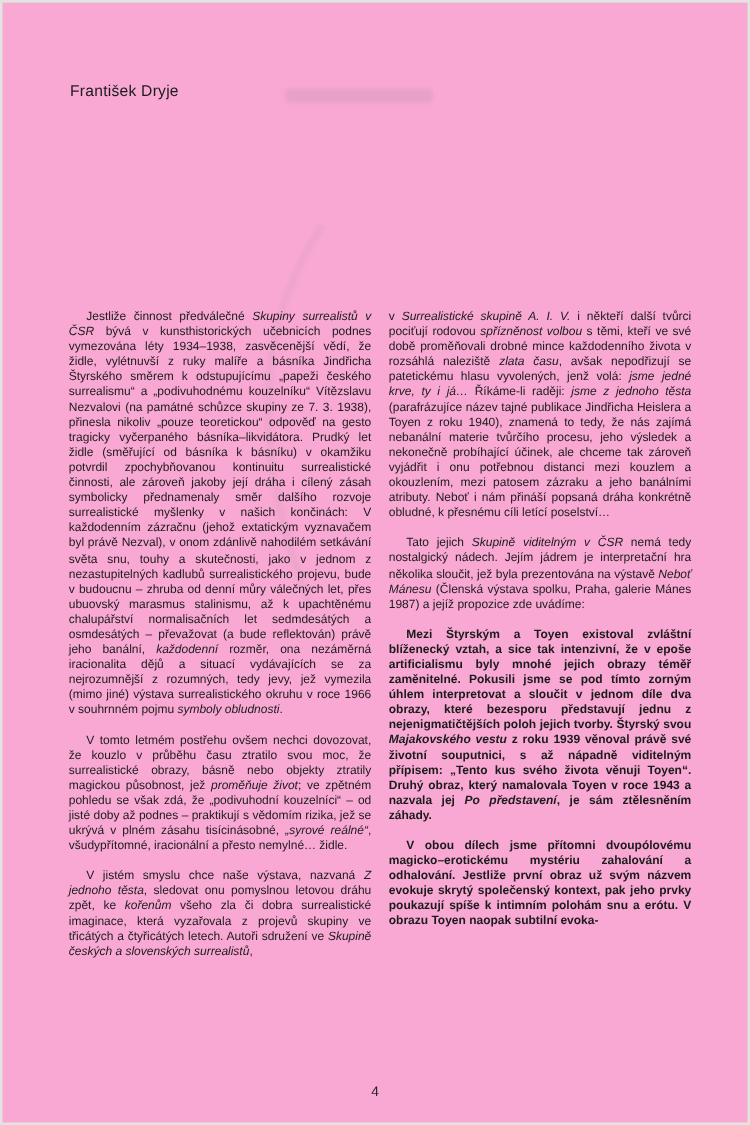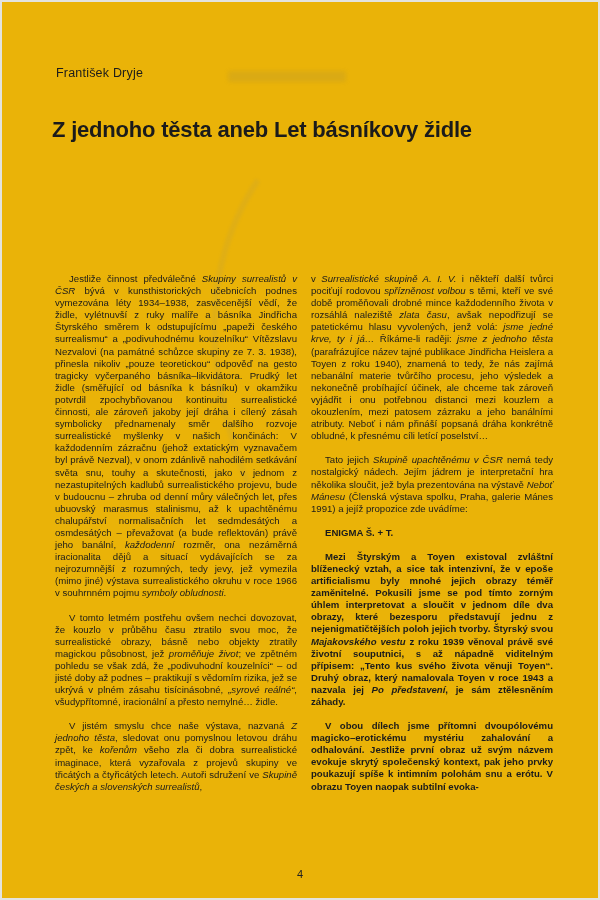--- a/index.html
+++ b/index.html
@@ -1,36 +1,36 @@
 <!DOCTYPE html>
 <html lang="cs"><head>
 <meta charset="utf-8">
 <style>
   html, body { margin: 0; padding: 0; background: #d9d9d5; }
   .page {
     position: relative;
     width: 600px; height: 900px;
     margin: 0 auto;
-    background: #eab308;
+    background: #f9a8d4;
     overflow: hidden;
     font-family: "Liberation Sans", sans-serif;
     color: #1b1b1b;
     box-shadow: inset 0 0 0 2px #e3e3df, inset 0 2px 0 #cfcfca;
   }
   .author {
     position: absolute; top: 66px; left: 56px;
     font-size: 12.5px; letter-spacing: 0.2px;
   }
   .title {
     position: absolute; top: 102px; left: 52px; width: 520px;
     font-size: 22px; font-weight: bold; letter-spacing: -0.2px;
     line-height: 26px;
   }
   .col {
-    position: absolute; top: 273px; width: 242px;
+    position: absolute; top: 248px; width: 242px;
     font-size: 9.6px; line-height: 12.1px;
     text-align: justify;
     hyphens: auto;
   }
   .col-left  { left: 55px; }
   .col-right { left: 311px; }
   p.para { margin: 0 0 12px 0; text-indent: 14px; }
   p.para.noindent { text-indent: 0; }
   p.para.bold { font-weight: bold; }
   p.heading { margin: 1px 0 12px 0; text-indent: 14px; font-weight: bold; }
@@ -54,31 +54,29 @@
 
 <div class="page">
 
   <div class="ghost-text"></div>
   <svg class="ghost-curve" width="160" height="330" viewBox="0 0 160 330">
     <path d="M 108 10 C 55 90, 48 190, 100 320" fill="none" stroke="#8a8a85" stroke-width="6"></path>
   </svg>
 
   <div class="author">František Dryje</div>
 
-  <h1 class="title">Z jednoho těsta aneb Let básníkovy židle</h1>
 
   <div class="col col-left">
     <p class="para indent"><span>Jestliže činnost předválečné </span><span class="seg-i">Skupiny surrealistů v ČSR</span><span> bývá v kunsthistorických učebnicích podnes vymezována léty 1934–1938, zasvěcenější vědí, že židle, vylétnuvší z ruky malíře a básníka Jindřicha Štyrského směrem k odstupujícímu „papeži českého surrealismu“ a „podivuhodnému kouzelníku“ Vítězslavu Nezvalovi (na památné schůzce skupiny ze 7. 3. 1938), přinesla nikoliv „pouze teoretickou“ odpověď na gesto tragicky vyčerpaného básníka–likvidátora. Prudký let židle (směřující od básníka k básníku) v okamžiku potvrdil zpochybňovanou kontinuitu surrealistické činnosti, ale zároveň jakoby její dráha i cílený zásah symbolicky přednamenaly směr dalšího rozvoje surrealistické myšlenky v našich končinách: V každodenním zázračnu (jehož extatickým vyznavačem byl právě Nezval), v onom zdánlivě nahodilém setkávání světa snu, touhy a skutečnosti, jako v jednom z nezastupitelných kadlubů surrealistického projevu, bude v budoucnu – zhruba od denní můry válečných let, přes ubuovský marasmus stalinismu, až k upachtěnému chalupářství normalisačních let sedmdesátých a osmdesátých – převažovat (a bude reflektován) právě jeho banální, </span><span class="seg-i">každodenní</span><span> rozměr, ona nezáměrná iracionalita dějů a situací vydávajících se za nejrozumnější z rozumných, tedy jevy, jež vymezila (mimo jiné) výstava surrealistického okruhu v roce 1966 v souhrnném pojmu </span><span class="seg-i">symboly obludnosti</span><span>.</span></p>
     <p class="para indent"><span>V tomto letmém postřehu ovšem nechci dovozovat, že kouzlo v průběhu času ztratilo svou moc, že surrealistické obrazy, básně nebo objekty ztratily magickou působnost, jež </span><span class="seg-i">proměňuje život</span><span>; ve zpětném pohledu se však zdá, že „podivuhodní kouzelníci“ – od jisté doby až podnes – praktikují s vědomím rizika, jež se ukrývá v plném zásahu tisícinásobné, </span><span class="seg-i">„syrové reálné“</span><span>, všudypřítomné, iracionální a přesto nemylné… židle.</span></p>
     <p class="para indent"><span>V jistém smyslu chce naše výstava, nazvaná </span><span class="seg-i">Z jednoho těsta</span><span>, sledovat onu pomyslnou letovou dráhu zpět, ke </span><span class="seg-i">kořenům</span><span> všeho zla či dobra surrealistické imaginace, která vyzařovala z projevů skupiny ve třicátých a čtyřicátých letech. Autoři sdružení ve </span><span class="seg-i">Skupině českých a slovenských surrealistů</span><span>,</span></p>
   </div>
 
   <div class="col col-right">
     <p class="para noindent"><span>v </span><span class="seg-i">Surrealistické skupině A. I. V.</span><span> i někteří další tvůrci pociťují rodovou </span><span class="seg-i">spřízněnost volbou</span><span> s těmi, kteří ve své době proměňovali drobné mince každodenního života v rozsáhlá naleziště </span><span class="seg-i">zlata času</span><span>, avšak nepodřizují se patetickému hlasu vyvolených, jenž volá: </span><span class="seg-i">jsme jedné krve, ty i já…</span><span> Říkáme-li raději: </span><span class="seg-i">jsme z jednoho těsta</span><span> (parafrázujíce název tajné publikace Jindřicha Heislera a Toyen z roku 1940), znamená to tedy, že nás zajímá nebanální materie tvůrčího procesu, jeho výsledek a nekonečně probíhající účinek, ale chceme tak zároveň vyjádřit i onu potřebnou distanci mezi kouzlem a okouzlením, mezi patosem zázraku a jeho banálními atributy. Neboť i nám přináší popsaná dráha konkrétně obludné, k přesnému cíli letící poselství…</span></p>
-    <p class="para indent"><span>Tato jejich </span><span class="seg-i">Skupině upachtěnému v ČSR</span><span> nemá tedy nostalgický nádech. Jejím jádrem je interpretační hra několika sloučit, jež byla prezentována na výstavě </span><span class="seg-i">Neboť Mánesu</span><span> (Členská výstava spolku, Praha, galerie Mánes 1991) a jejíž propozice zde uvádíme:</span></p>
-    <p class="heading"><span>ENIGMA Š. + T.</span></p>
+    <p class="para indent"><span>Tato jejich </span><span class="seg-i">Skupině viditelným v ČSR</span><span> nemá tedy nostalgický nádech. Jejím jádrem je interpretační hra několika sloučit, jež byla prezentována na výstavě </span><span class="seg-i">Neboť Mánesu</span><span> (Členská výstava spolku, Praha, galerie Mánes 1987) a jejíž propozice zde uvádíme:</span></p>
     <p class="para indent bold"><span>Mezi Štyrským a Toyen existoval zvláštní blíženecký vztah, a sice tak intenzivní, že v epoše artificialismu byly mnohé jejich obrazy téměř zaměnitelné. Pokusili jsme se pod tímto zorným úhlem interpretovat a sloučit v jednom díle dva obrazy, které bezesporu představují jednu z nejenigmatičtějších poloh jejich tvorby. Štyrský svou </span><span class="seg-i">Majakovského vestu</span><span> z roku 1939 věnoval právě své životní souputnici, s až nápadně viditelným přípisem: „Tento kus svého života věnuji Toyen“. Druhý obraz, který namalovala Toyen v roce 1943 a nazvala jej </span><span class="seg-i">Po představení</span><span>, je sám ztělesněním záhady.</span></p>
     <p class="para indent bold"><span>V obou dílech jsme přítomni dvoupólovému magicko–erotickému mystériu zahalování a odhalování. Jestliže první obraz už svým názvem evokuje skrytý společenský kontext, pak jeho prvky poukazují spíše k intimním polohám snu a erótu. V obrazu Toyen naopak subtilní evoka-</span></p>
   </div>
 
   <div class="pagenum">4</div>
 
 </div>
 
 </body></html>

